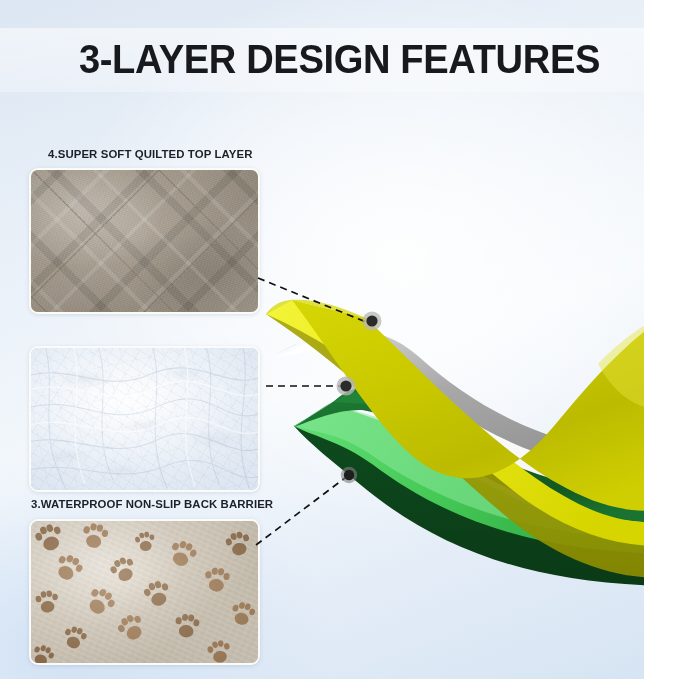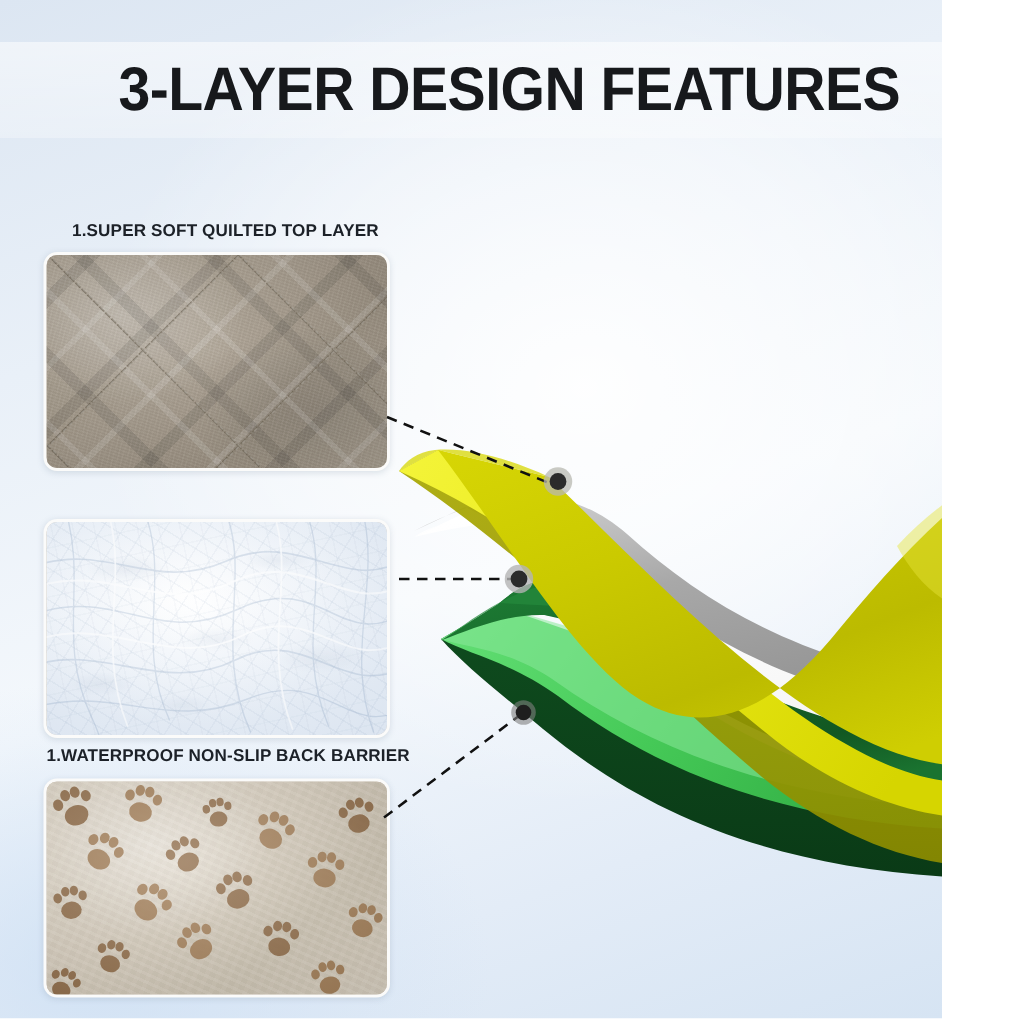--- a/index.html
+++ b/index.html
@@ -7,20 +7,21 @@
     padding: 0;
     background: #ffffff;
   }
   #infographic {
     position: relative;
     width: 628px;
     height: 679px;
     overflow: hidden;
     font-family: "Liberation Sans", sans-serif;
     background: linear-gradient(160deg, #dce6f2 0%, #e9f0f8 28%, #f4f8fc 55%, #e3ecf7 80%, #d6e4f3 100%);
+    padding-left: 16px;
   }
 
   
   .bg-wash {
     position: absolute;
     inset: 0;
     background:
       radial-gradient(ellipse 70% 55% at 62% 38%, rgba(255,255,255,0.92) 0%, rgba(255,255,255,0.45) 45%, rgba(255,255,255,0) 75%),
       radial-gradient(ellipse 60% 40% at 10% 95%, rgba(203,222,243,0.75) 0%, rgba(203,222,243,0) 70%);
     pointer-events: none;
@@ -305,21 +306,21 @@
                C 150,152 106,74 60,14 Z" fill="url(#gradYellowTop)"></path>
 
       <path d="M 447,22 L 447,120
                C 410,132 382,108 366,78
                C 390,52 420,32 447,22 Z" fill="#e6e53a" opacity="0.45"></path>
 
       <path d="M 34,28 L 60,14 L 134,32 C 108,20 80,12 58,14 C 46,15 38,22 34,28 Z" fill="#dbda20" opacity="0.85"></path>
     </g>
   </svg>
 
-  <div class="callout-label lbl1">1.SUPER SOFT QUILTED TOP LAYER</div>
+  <div class="callout-label lbl1">4.SUPER SOFT QUILTED TOP LAYER</div>
   <div class="swatch sw1">
     <div class="swatch-inner">
       <div class="quilt-base"></div>
       <div class="quilt-shade"></div>
       <div class="quilt-noise"></div>
       <svg width="227" height="142" viewBox="0 0 227 142" style="position:absolute;inset:0">
         <defs>
           <pattern id="stitchDiagA" width="90" height="90" patternUnits="userSpaceOnUse" patternTransform="rotate(45)">
             <line x1="0" y1="0" x2="0" y2="90" stroke="#6a5f4d" stroke-width="2.6" stroke-dasharray="2.2 3.4" stroke-linecap="round" opacity="0.85"></line>
             <line x1="0.9" y1="0" x2="0.9" y2="90" stroke="#ffffff" stroke-width="0.9" stroke-dasharray="2.2 3.4" stroke-linecap="round" opacity="0.35"></line>
@@ -357,21 +358,21 @@
           <path d="M -10,44 C 44,26 74,64 124,40 S 202,66 240,40" stroke-width="1.4"></path>
           <path d="M -10,80 C 40,60 82,100 130,76 S 200,104 240,78" stroke-width="1.3"></path>
           <path d="M 40,-10 C 56,38 32,80 54,136" stroke-width="1.2"></path>
           <path d="M 150,-10 C 168,36 142,80 164,138" stroke-width="1.2"></path>
         </g>
       </svg>
       <div style="position:absolute;inset:0;background:radial-gradient(ellipse 85% 85% at 45% 40%, rgba(255,255,255,0.35), rgba(168,188,212,0.18) 100%);"></div>
     </div>
   </div>
 
-  <div class="callout-label lbl3">1.WATERPROOF NON-SLIP BACK BARRIER</div>
+  <div class="callout-label lbl3">3.WATERPROOF NON-SLIP BACK BARRIER</div>
   <div class="swatch sw3">
     <div class="swatch-inner">
       <div class="paw-base"></div>
       <div class="paw-texture"></div>
       <svg class="paw-layer" width="227" height="142" viewBox="0 0 227 142">
         <defs>
           <g id="pawGlyph">
             <ellipse cx="0" cy="6.5" rx="7.6" ry="6.4" fill="#8a6540"></ellipse>
             <ellipse cx="-9.2" cy="-3.2" rx="3.2" ry="3.7" fill="#8a6540"></ellipse>
             <ellipse cx="-3.1" cy="-7.6" rx="3.1" ry="3.6" fill="#8a6540"></ellipse>

